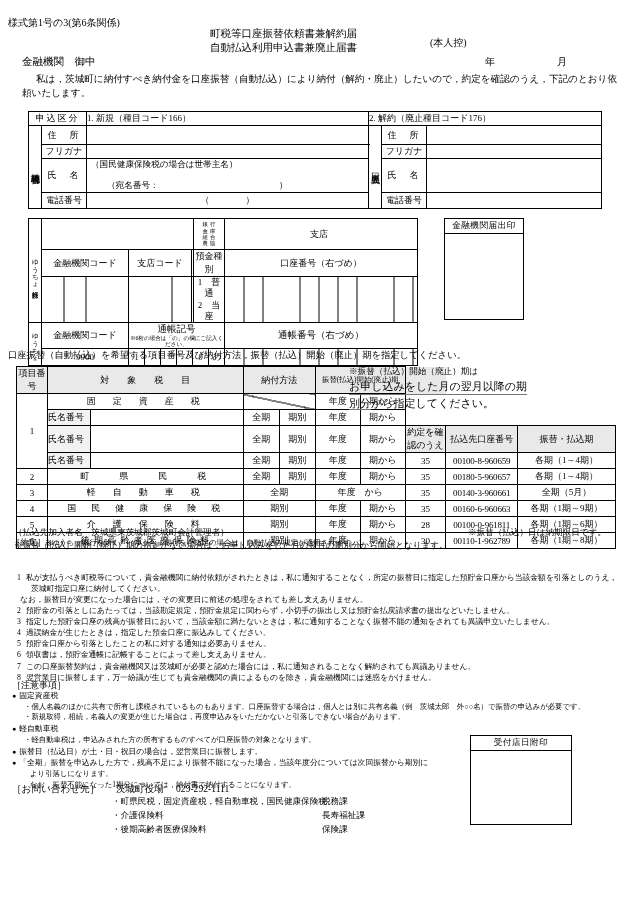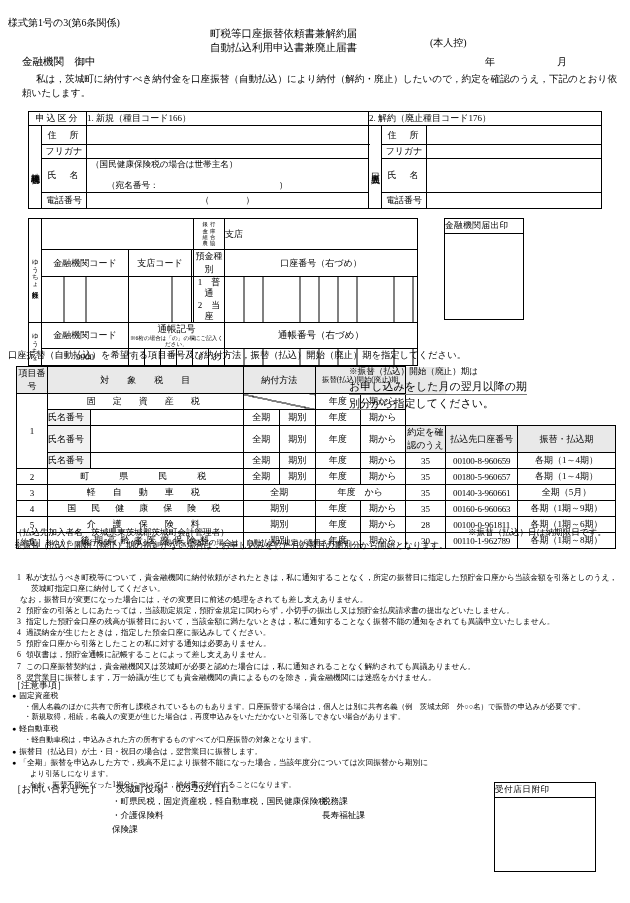--- a/index.html
+++ b/index.html
@@ -75,27 +75,27 @@
     gap: 2px;
     font-size: 5.4px;
     line-height: 1.18;
   }
   .bank-kind-wrap span { display: block; text-align: center; }
 
   
   .stampbox { position: absolute; border: 1.1px solid #000; background: #fff; }
   .stampbox .cap {
     border-bottom: 1.1px solid #000;
-    text-align: left;
+    text-align: center;
     font-size: 8.6px;
     padding: 1px 0;
     letter-spacing: 0.5px;
   }
   #financial-stamp { left: 444px; top: 218px; width: 78px; height: 100px; }
-  #reception-stamp { left: 494px; top: 735px; width: 100px; height: 88px; margin-top: 47px; }
+  #reception-stamp { left: 470px; top: 735px; width: 100px; height: 88px; }
 
   
   .instr-line { position: absolute; left: 8px; top: 349px; font-size: 9.3px; }
   .t-tax { position: absolute; left: 16px; top: 366px; width: 600px; }
   .t-tax td { font-size: 8.6px; }
   .hdr { background: #e9e9e9; text-align: center; font-size: 8.4px; }
   .hdr-sm { background: #e9e9e9; text-align: center; font-size: 5.6px; }
   .taxname { text-align: center; letter-spacing: 4px; font-size: 9px; }
   .nm-num { font-size: 8.4px; padding-left: 2px; background: #f2f2f2; }
   .period { text-align: center; font-size: 8.4px; }
@@ -214,21 +214,21 @@
                 <span>農</span>
           </span>
           <span>
             <span>行</span>
                 <span>庫</span>
                 <span>合</span>
                 <span>協</span>
           </span>
         </div>
       </td>
-      <td colspan="2" style="text-align:left;padding-right:4px;font-size:9px">支店</td>
+      <td colspan="2" style="text-align:center;padding-right:4px;font-size:9px">支店</td>
     </tr>
 
     <tr>
       <td class="hdr" style="width:86px;height:13px;background:#fff">金融機関コード</td>
       <td class="hdr" style="width:62px;background:#fff">支店コード</td>
       <td class="hdr" style="width:1px;background:#fff;border-right:none"></td>
       <td class="hdr" style="background:#fff">預金種別</td>
       <td colspan="2" class="hdr" style="background:#fff">口座番号（右づめ）</td>
     </tr>
 
@@ -473,17 +473,18 @@
   <div class="contact-rows">
     <div class="crow">
       <div class="what nowrap">・町県民税，固定資産税，軽自動車税，国民健康保険税</div>
       <div>税務課</div>
     </div>
     <div class="crow">
       <div class="what nowrap">・介護保険料</div>
       <div>長寿福祉課</div>
     </div>
     <div class="crow">
+      <div class="what nowrap">・後期高齢者医療保険料</div>
       <div>保険課</div>
     </div>
   </div>
 
 </div>
 
 </body></html>

